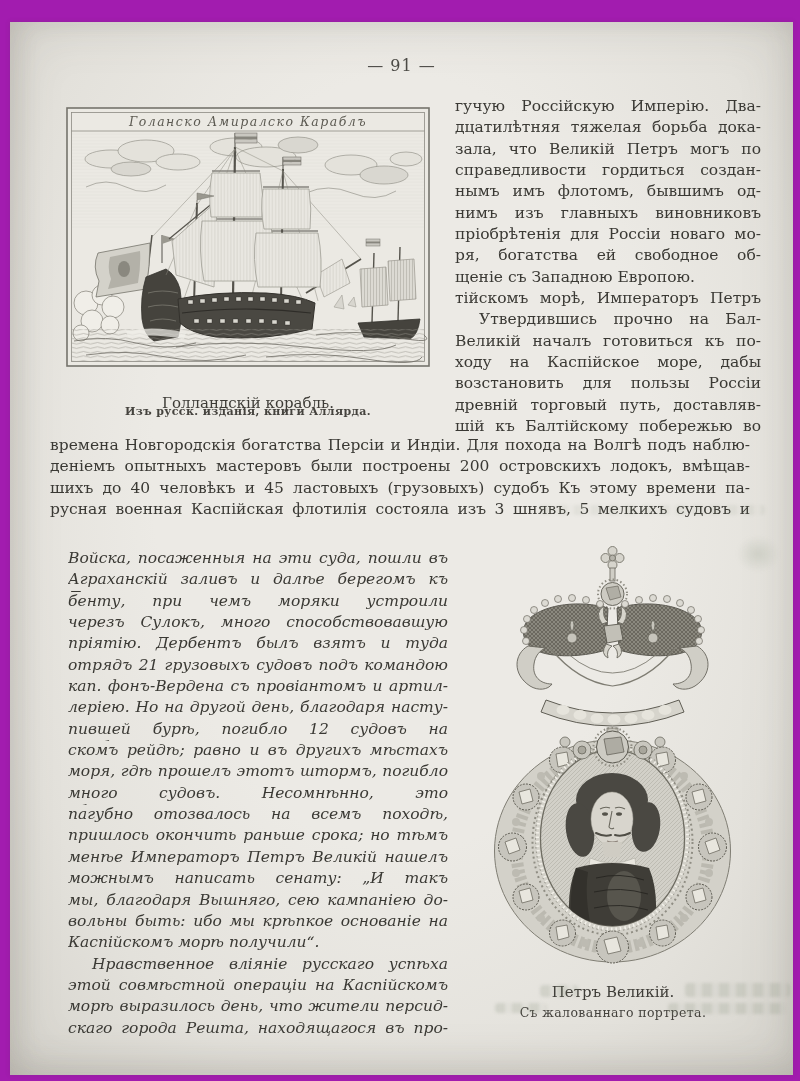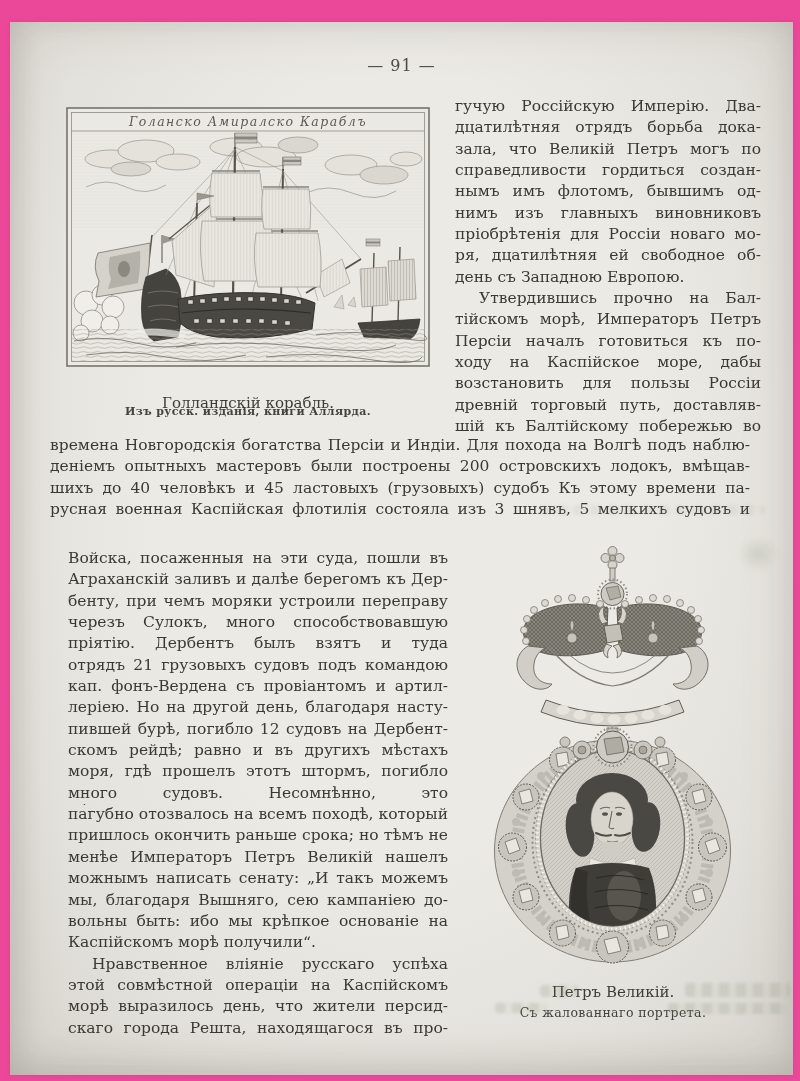--- a/index.html
+++ b/index.html
@@ -1,37 +1,37 @@
 <!DOCTYPE html>
 <html><head>
 <meta charset="utf-8">
 <style>
   html,body{margin:0;padding:0;background:#fdfdfc;}
-  .scan{position:relative;width:800px;height:1081px;background:#ec4899;overflow:hidden;
+  .scan{position:relative;width:800px;height:1081px;background:#a21caf;overflow:hidden;
         font-family:"DejaVu Serif","Liberation Serif",serif;}
   .paper{position:absolute;left:10px;top:22px;width:783px;height:1053px;
          background:radial-gradient(ellipse at 50% 42%, #eceae5 45%, #e3e1db 75%, #d6d4cd 100%);
          box-shadow:0 0 5px rgba(60,55,45,.15),
                     inset 0 0 55px rgba(95,88,75,.14),
                     inset 0 -14px 30px rgba(95,88,75,.10),
                     inset 10px 0 24px rgba(95,88,75,.08);}
   .pagenum{position:absolute;left:0;top:34px;width:100%;text-align:center;
            font-size:16px;color:#4b4a45;letter-spacing:1px;}
   .fig{position:absolute;margin:0;padding:0;}
   .fig-ship{left:56px;top:85px;width:364px;height:260px;}
   .fig-portrait{left:478px;top:520px;width:250px;height:425px;}
   .cap{position:absolute;text-align:center;color:#3e3c37;}
   .cap-ship-title{left:56px;top:372px;width:364px;font-size:15px;}
   .cap-ship-src{left:56px;top:383px;width:364px;font-size:11px;letter-spacing:.4px;color:#45433e;font-weight:bold;}
   .cap-port-title{left:468px;top:961px;width:270px;font-size:15px;}
   .cap-port-src{left:468px;top:983px;width:270px;font-size:12.5px;letter-spacing:.4px;color:#45433e;}
   .col{position:absolute;font-size:15.5px;color:#3a3934;}
   .right-col{left:445px;top:75px;width:306px;}
   .full-col{left:40px;top:414px;width:700px;}
-  .left-col{left:58px;top:527px;width:380px;}
+  .left-col{left:58px;top:527px;width:380px;font-style:italic;}
   .line{height:21.35px;overflow:hidden;text-align:justify;text-align-last:justify;}
   .line.endline{text-align-last:left;}
   .line.indent{text-indent:24px;}
   .smudge{position:absolute;filter:blur(1.5px);border-radius:4px;
           background:repeating-linear-gradient(90deg, rgba(128,138,118,.20) 0 10px, rgba(128,138,118,.05) 10px 17px);}
   .smudge.blob{background:radial-gradient(rgba(148,158,138,.28), rgba(148,158,138,0) 70%);filter:blur(2px);}
 </style>
 </head>
 <body>
 
@@ -189,31 +189,31 @@
       <path d="M60,224 Q90,218 120,226 L118,232 Q88,226 62,230 Z" fill="#f0eee8" opacity="0.7"></path>
     </g>
    </svg>
   </figure>
   <div class="cap cap-ship-title">Голландскій корабль.</div>
   <div class="cap cap-ship-src">Изъ русск. изданія, книги Аллярда.</div>
 
   <div class="col right-col">
 
   <div class="line">гучую Россійскую Имперію. Два-</div>
-        <div class="line">дцатилѣтняя отрядъ борьба дока-</div>
+        <div class="line">дцатилѣтняя тяжелая борьба дока-</div>
         <div class="line">зала, что Великій Петръ могъ по</div>
         <div class="line">справедливости гордиться создан-</div>
         <div class="line">нымъ имъ флотомъ, бывшимъ од-</div>
         <div class="line">нимъ изъ главныхъ виновниковъ</div>
         <div class="line">пріобрѣтенія для Россіи новаго мо-</div>
-        <div class="line">ря, дцатилѣтняя ей свободное об-</div>
-        <div class="line endline">день съ Западною Европою.</div>
+        <div class="line">ря, богатства ей свободное об-</div>
+        <div class="line endline">щеніе съ Западною Европою.</div>
+        <div class="line">тійскомъ морѣ, Императоръ Петръ</div>
         <div class="line indent">Утвердившись прочно на Бал-</div>
-        <div class="line">тійскомъ морѣ, Императоръ Петръ</div>
-        <div class="line">Персіи началъ готовиться къ по-</div>
+        <div class="line">Великій началъ готовиться къ по-</div>
         <div class="line">ходу на Каспійское море, дабы</div>
         <div class="line">возстановить для пользы Россіи</div>
         <div class="line">древній торговый путь, доставляв-</div>
         <div class="line">шій къ Балтійскому побережью во</div>
       </div>
   <div class="col full-col">
 
   <div class="line">времена Новгородскія богатства Персіи и Индіи.  Для похода на Волгѣ подъ наблю-</div>
         <div class="line">деніемъ опытныхъ мастеровъ были построены 200 островскихъ лодокъ, вмѣщав-</div>
         <div class="line">шихъ до 40 человѣкъ и 45 ластовыхъ (грузовыхъ) судобъ  Къ этому времени па-</div>

